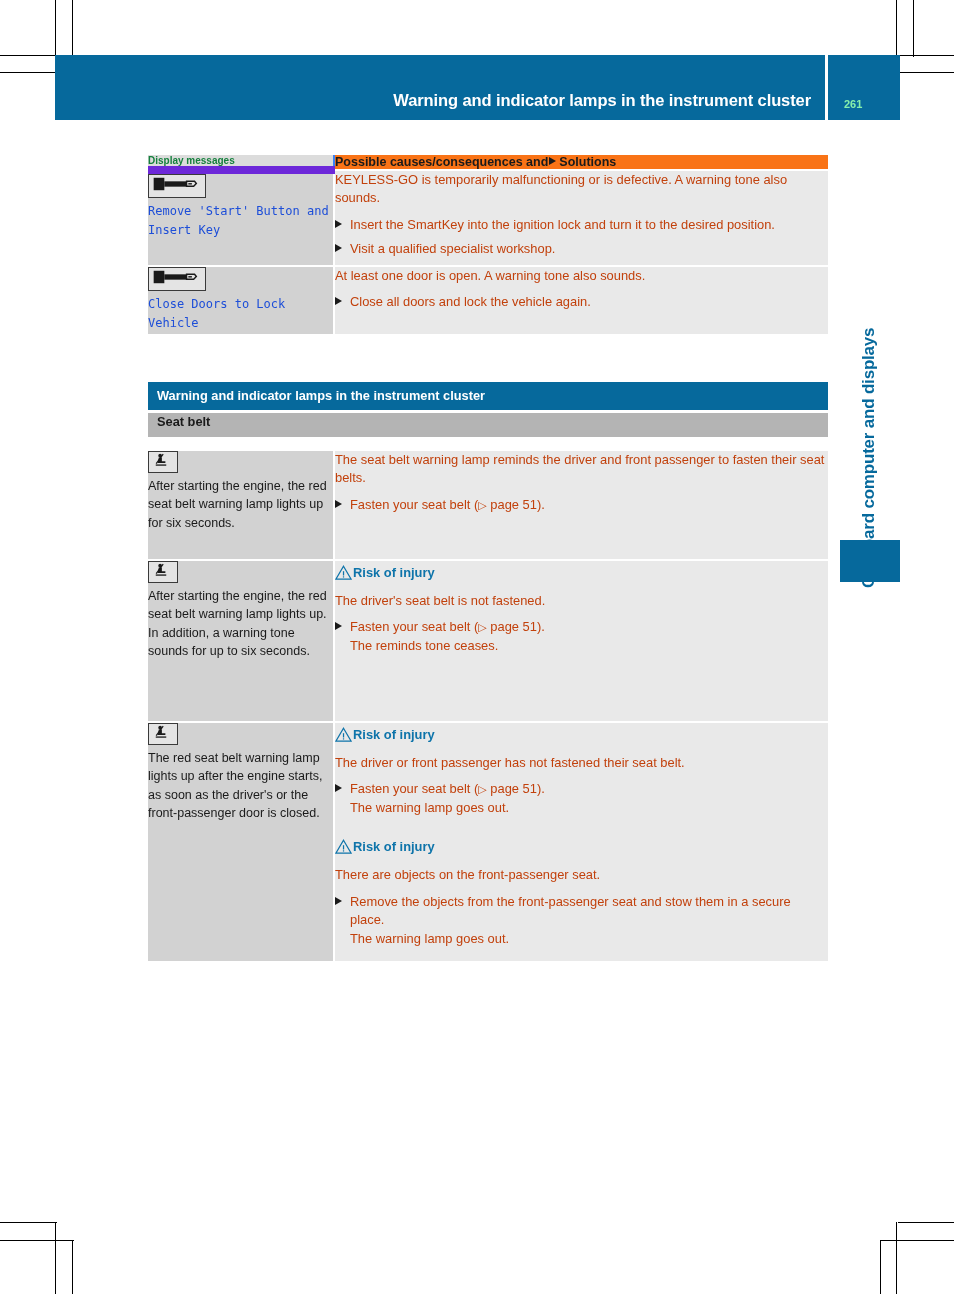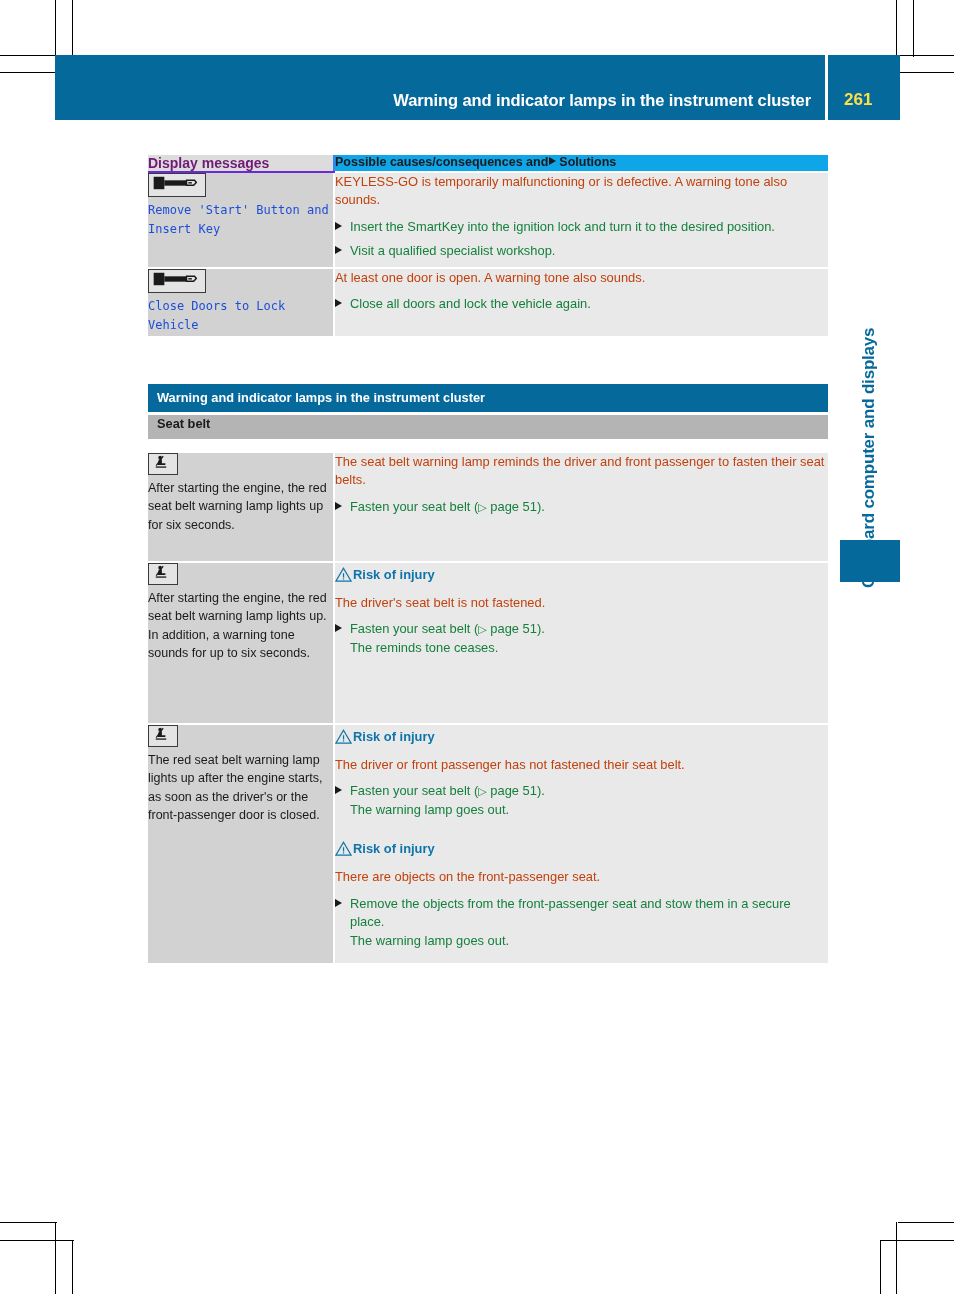--- a/index.html
+++ b/index.html
@@ -44,22 +44,22 @@
     left: 828px;
     top: 55px;
     width: 72px;
     height: 65px;
     background: #06699c;
   }
   .header-pagenum {
     position: absolute;
     left: 16px;
     bottom: 10px;
-    color: #fde047;
-    font-size: 17px;
+    color: #86efac;
+    font-size: 11px;
     font-weight: bold;
   }
 
   
   .side-tab {
     position: absolute;
     left: 838px;
     top: 168px;
     width: 62px;
     height: 420px;
@@ -108,27 +108,27 @@
 
   .tbl th, .tbl td {
     vertical-align: top;
     padding: 0;
     text-align: left;
   }
 
   .hdr-cell-left {
     background: #dcdcdc;
     padding: 9px 10px 9px 9px;
-    font-size: 14px;
-    font-weight: bold;
-    color: #701a75;
-    border-bottom: 2px solid #6d28d9;
+    font-size: 10px;
+    font-weight: bold;
+    color: #15803d;
+    border-bottom: 8px solid #6d28d9;
   }
   .hdr-cell-right {
-    background: #0ea5e9;
+    background: #f97316;
     padding: 9px 10px 9px 9px;
     font-size: 12.5px;
     font-weight: bold;
     color: #1a1a1a;
     border-bottom: 2px solid #ffffff;
     border-left: 2px solid #3b82f6;
   }
 
   .cell-left {
     background: #d2d2d2;
@@ -179,21 +179,21 @@
     line-height: 1.43;
     color: #c2410c;
   }
 
   .step {
     position: relative;
     padding-left: 15px;
     margin: 0 0 6px 0;
     font-size: 12.9px;
     line-height: 1.43;
-    color: #15803d;
+    color: #c2410c;
   }
   .step .tri {
     position: absolute;
     left: 0;
     top: 4px;
     width: 0; height: 0;
     border-left: 7px solid #1a1a1a;
     border-top: 4.5px solid transparent;
     border-bottom: 4.5px solid transparent;
   }

